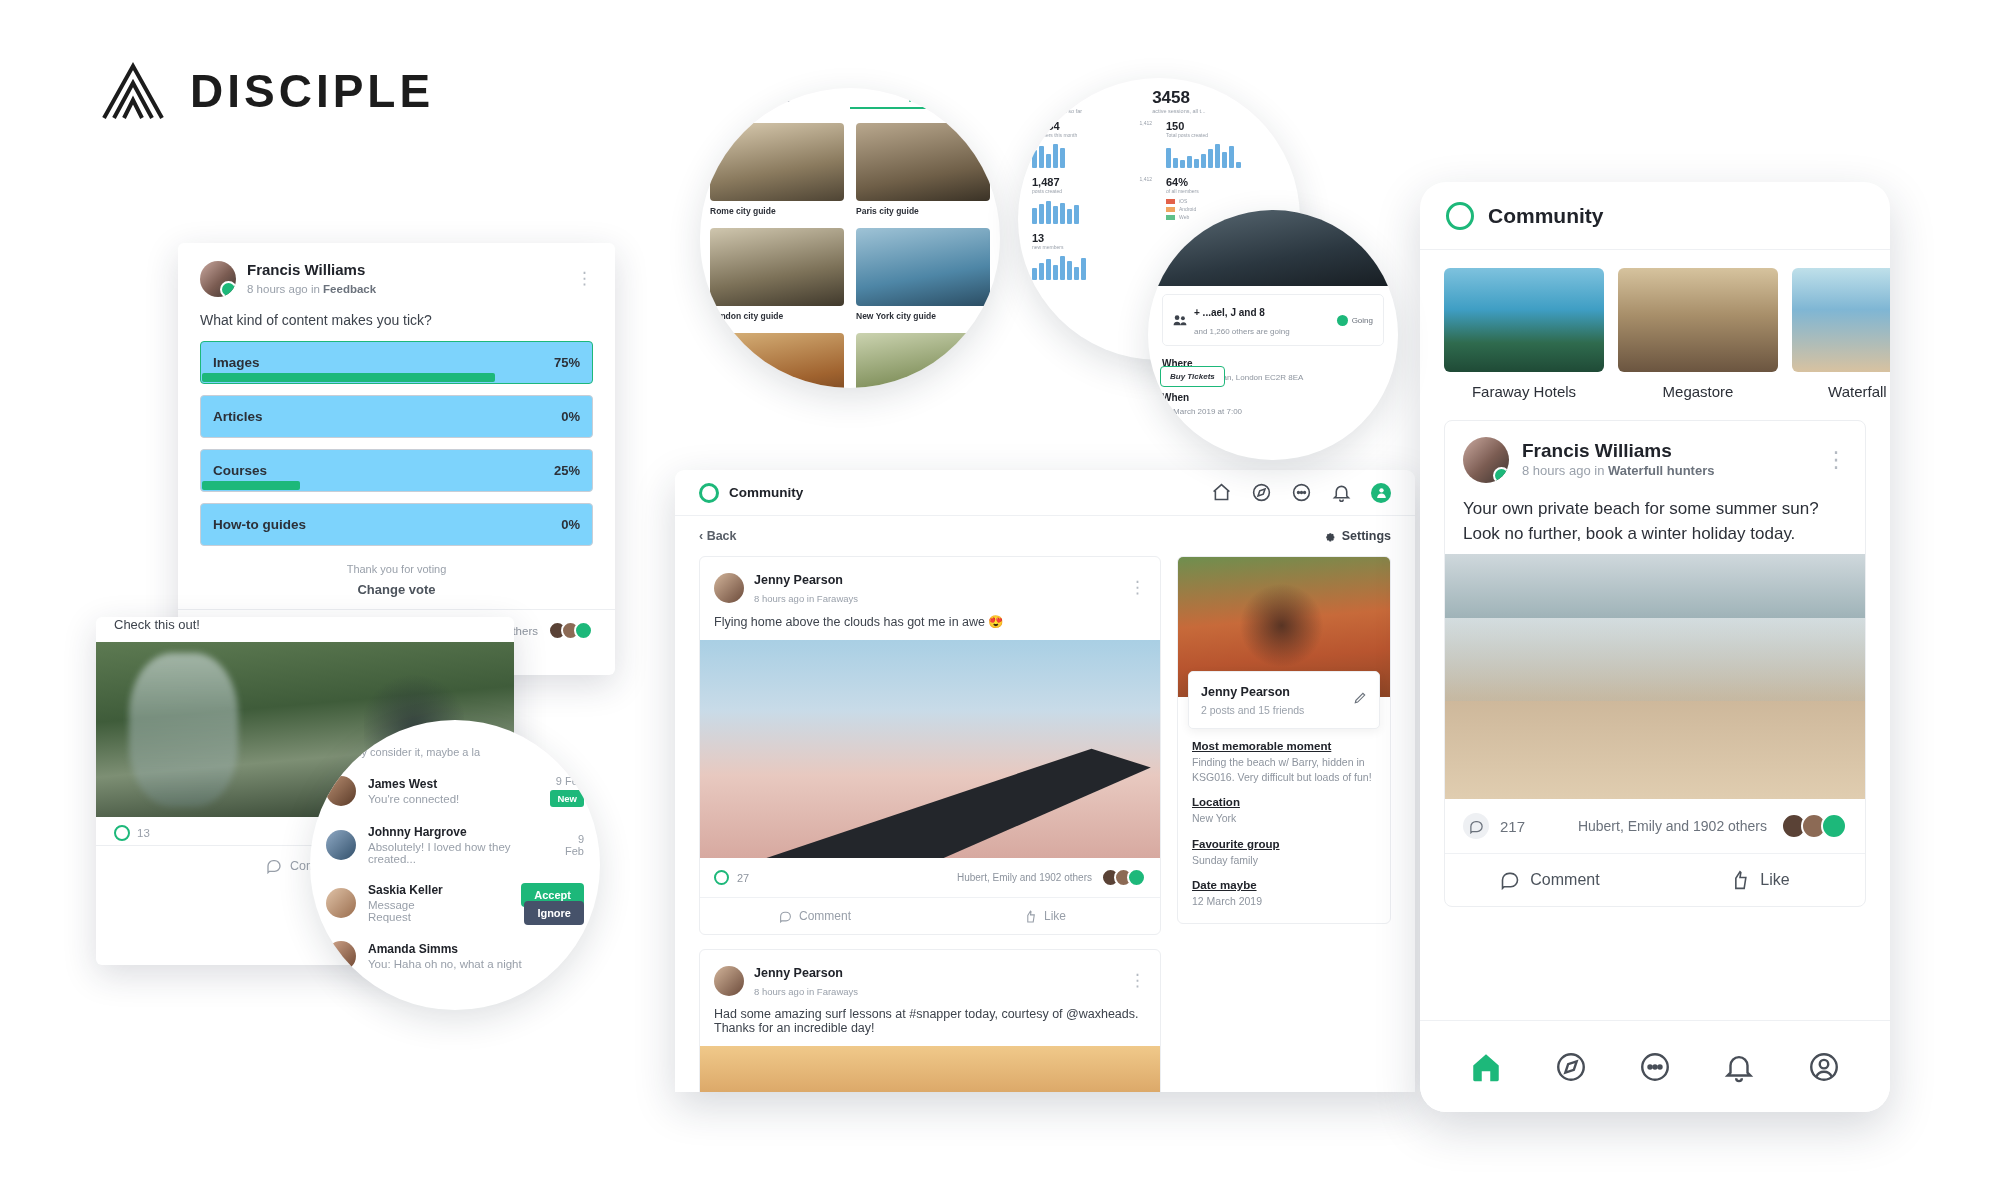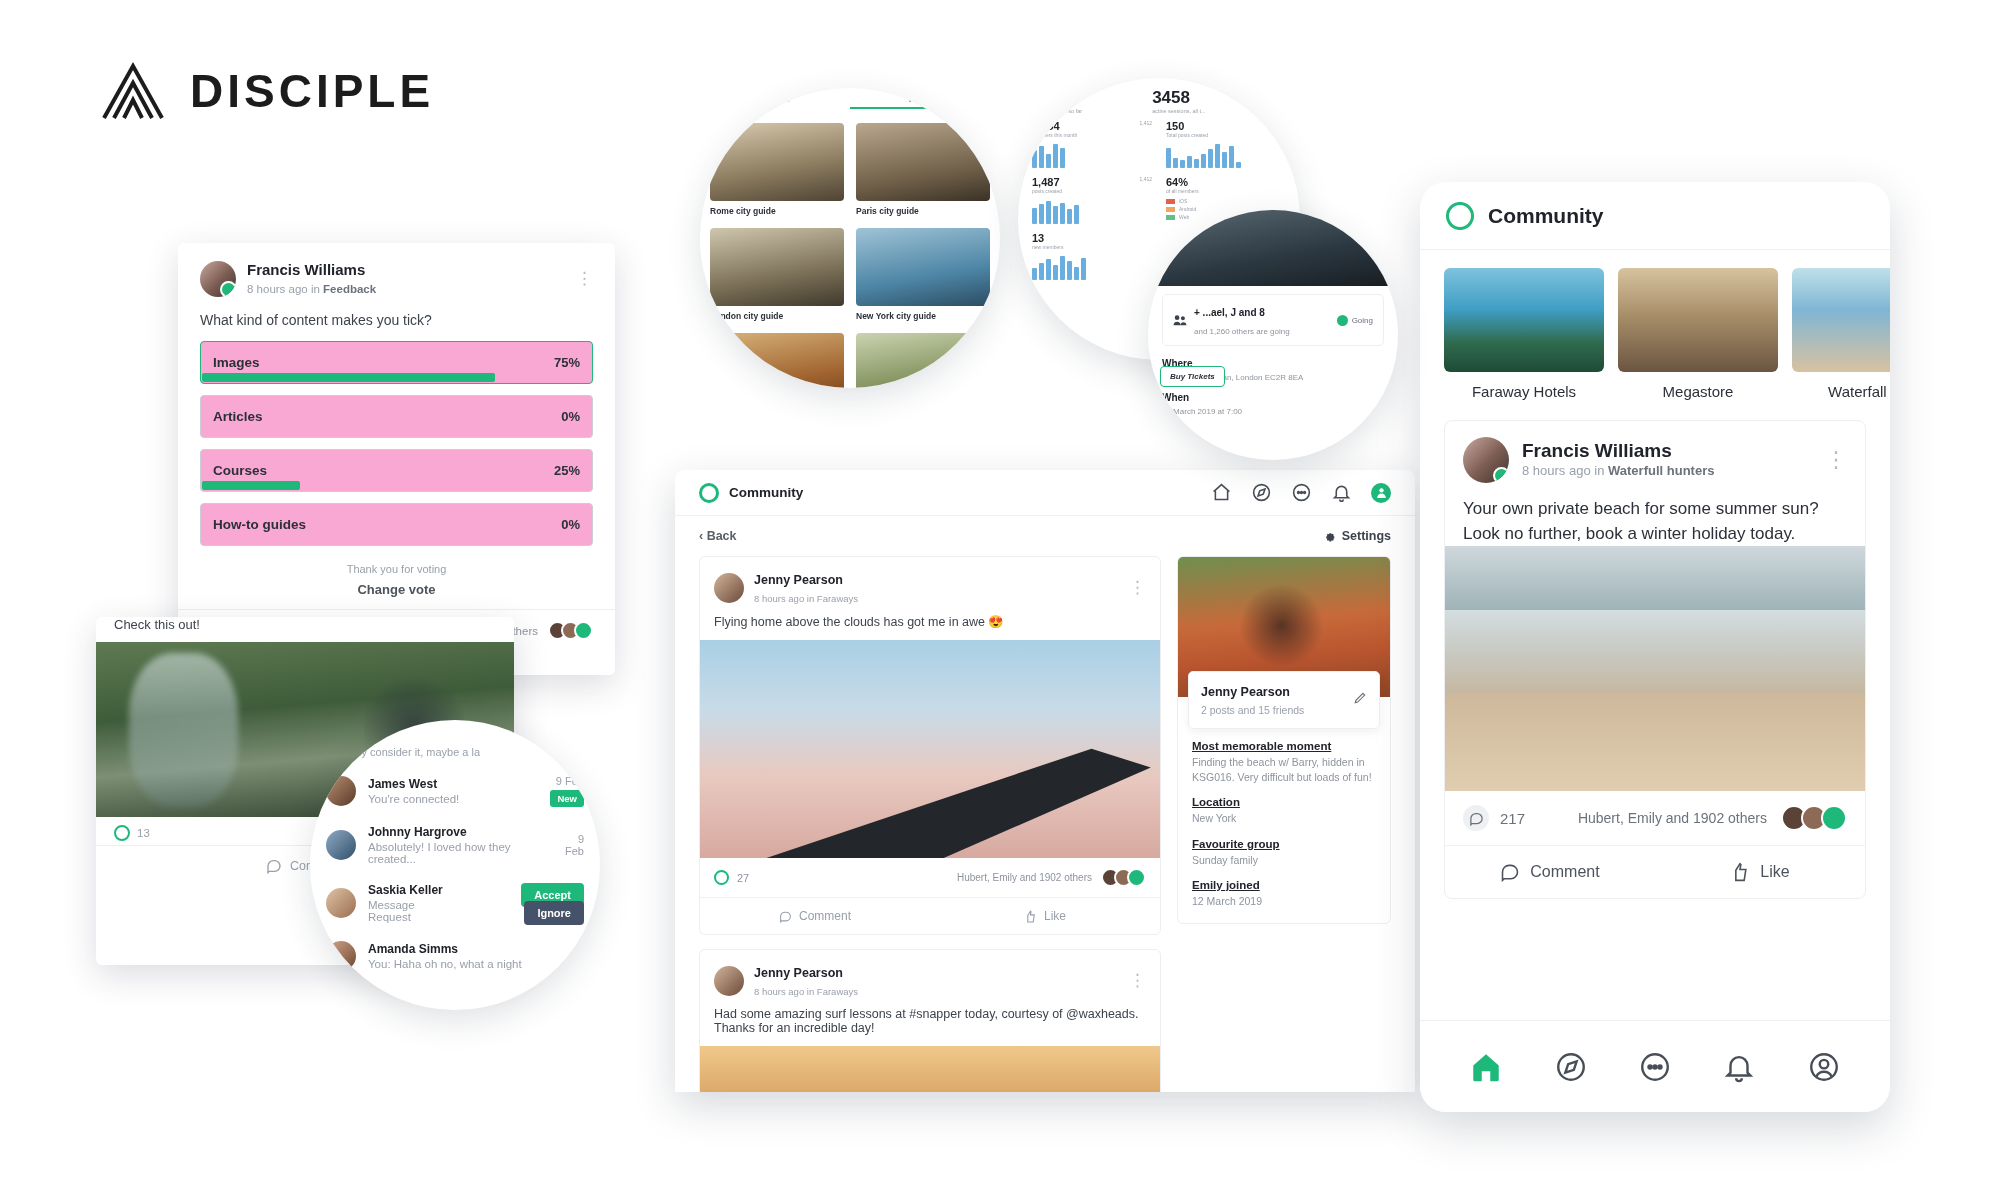--- a/index.html
+++ b/index.html
@@ -25,21 +25,21 @@
   .post-head { display:flex; align-items:center; gap:11px; }
   .avatar { width:36px; height:36px; border-radius:50%; position:relative; flex:none;
             background:linear-gradient(135deg,#caa9a0,#7b5c52 55%,#3c3430); overflow:hidden;}
   .avatar.v::after{content:"";position:absolute;right:-1px;bottom:-1px;width:13px;height:13px;
             border-radius:50%;background:#1db87a;border:2px solid #fff;}
   .ph-name { font-size:15px; font-weight:bold; color:#20232a; line-height:1.15; }
   .ph-meta { font-size:11.5px; color:#9aa1ab; line-height:1.3; }
   .ph-meta b { color:#6b727c; }
   .poll-q { font-size:14px; color:#3d434c; margin:15px 0 13px; }
   .opt { position:relative; border:1px solid #c9ced6; border-radius:4px; height:43px;
-         margin-bottom:11px; display:flex; align-items:center; overflow:hidden; background:#f9a8d4;}
+         margin-bottom:11px; display:flex; align-items:center; overflow:hidden; background:#7dd3fc;}
   .opt.hl { border-color:#1db87a; }
   .opt .lbl { font-size:13.5px; font-weight:bold; color:#2c3038; padding-left:12px; z-index:2;}
   .opt .pct { margin-left:auto; padding-right:12px; font-size:13px; font-weight:bold; color:#2c3038; z-index:2;}
   .opt .bar { position:absolute; left:1px; bottom:1px; height:9px; background:#1db87a; border-radius:2px; }
   .poll-foot { text-align:center; padding:6px 0 12px; }
   .poll-foot .t1 { font-size:11px; color:#9aa1ab; margin-bottom:7px; }
   .poll-foot .t2 { font-size:13px; font-weight:bold; color:#4c535c; }
   .react-row { border-top:1px solid #eceef1; display:flex; align-items:center;
                padding:11px 22px; gap:9px; }
   .ring { width:19px;height:19px;border-radius:50%;border:2.6px solid #1db87a; flex:none;}
@@ -113,21 +113,21 @@
   #ph-head .t { margin-left:14px; font-size:21px; font-weight:bold; color:#20232a; }
   #ph-cats { display:flex; gap:14px; padding:18px 24px 6px; }
   .cat { width:160px; flex:none; }
   .cat .im { height:104px; border-radius:6px; }
   .cat .nm { font-size:15px; color:#2c3038; margin-top:11px; text-align:center; white-space:nowrap; overflow:hidden;}
   #ph-post { margin:14px 24px 0; border:1px solid #eceef1; border-radius:8px; overflow:hidden; }
   #ph-post .hh { display:flex; align-items:center; gap:13px; padding:16px 18px 10px; }
   #ph-post .hh .avatar { width:46px;height:46px; }
   #ph-post .hh .ph-name { font-size:19px; }
   #ph-post .hh .ph-meta { font-size:13px; }
-  #ph-post .tx { font-size:17px; color:#2c3038; line-height:1.45; padding:4px 18px 0; }
+  #ph-post .tx { font-size:17px; color:#2c3038; line-height:1.45; padding:4px 18px 8px; }
   #ph-post .im { height:245px; background:linear-gradient(180deg,#cfd8dc 0%,#9fb3b8 26%,#cdb79a 58%,#e0cdb0 100%); position:relative; overflow:hidden;}
   #ph-post .im::before{content:"";position:absolute;left:0;top:26%;width:100%;height:34%;
      background:linear-gradient(180deg,rgba(255,255,255,.55),rgba(160,185,190,.2));}
   #ph-post .rr { display:flex; align-items:center; gap:11px; padding:14px 18px; }
   #ph-post .rr .bub { width:26px;height:26px;border-radius:50%;background:#eef0f3;display:flex;align-items:center;justify-content:center;}
   #ph-post .rr .cnt { font-size:15px; color:#6b727c; }
   #ph-post .rr .nms { margin-left:auto; font-size:14px; color:#6b727c; }
   #ph-post .bb { display:flex; border-top:1px solid #eff1f4; }
   #ph-post .bb div { flex:1; display:flex; align-items:center; justify-content:center; gap:10px; padding:16px 0; font-size:16px; color:#4c535c;}
   #ph-nav { position:absolute; left:0; right:0; bottom:0; height:92px; border-top:1px solid #eef0f3;
@@ -372,21 +372,21 @@
           </div>
           <div class="psec">
             <div class="k">Location</div>
             <div class="v">New York</div>
           </div>
           <div class="psec">
             <div class="k">Favourite group</div>
             <div class="v">Sunday family</div>
           </div>
           <div class="psec" style="padding-bottom:14px">
-            <div class="k">Emily joined</div>
+            <div class="k">Date maybe</div>
             <div class="v">12 March 2019</div>
           </div>
         </div>
       </div>
     </div>
   </div>
 
   <div id="phone">
     <div id="ph-head">
       <span class="o-ring"></span>

